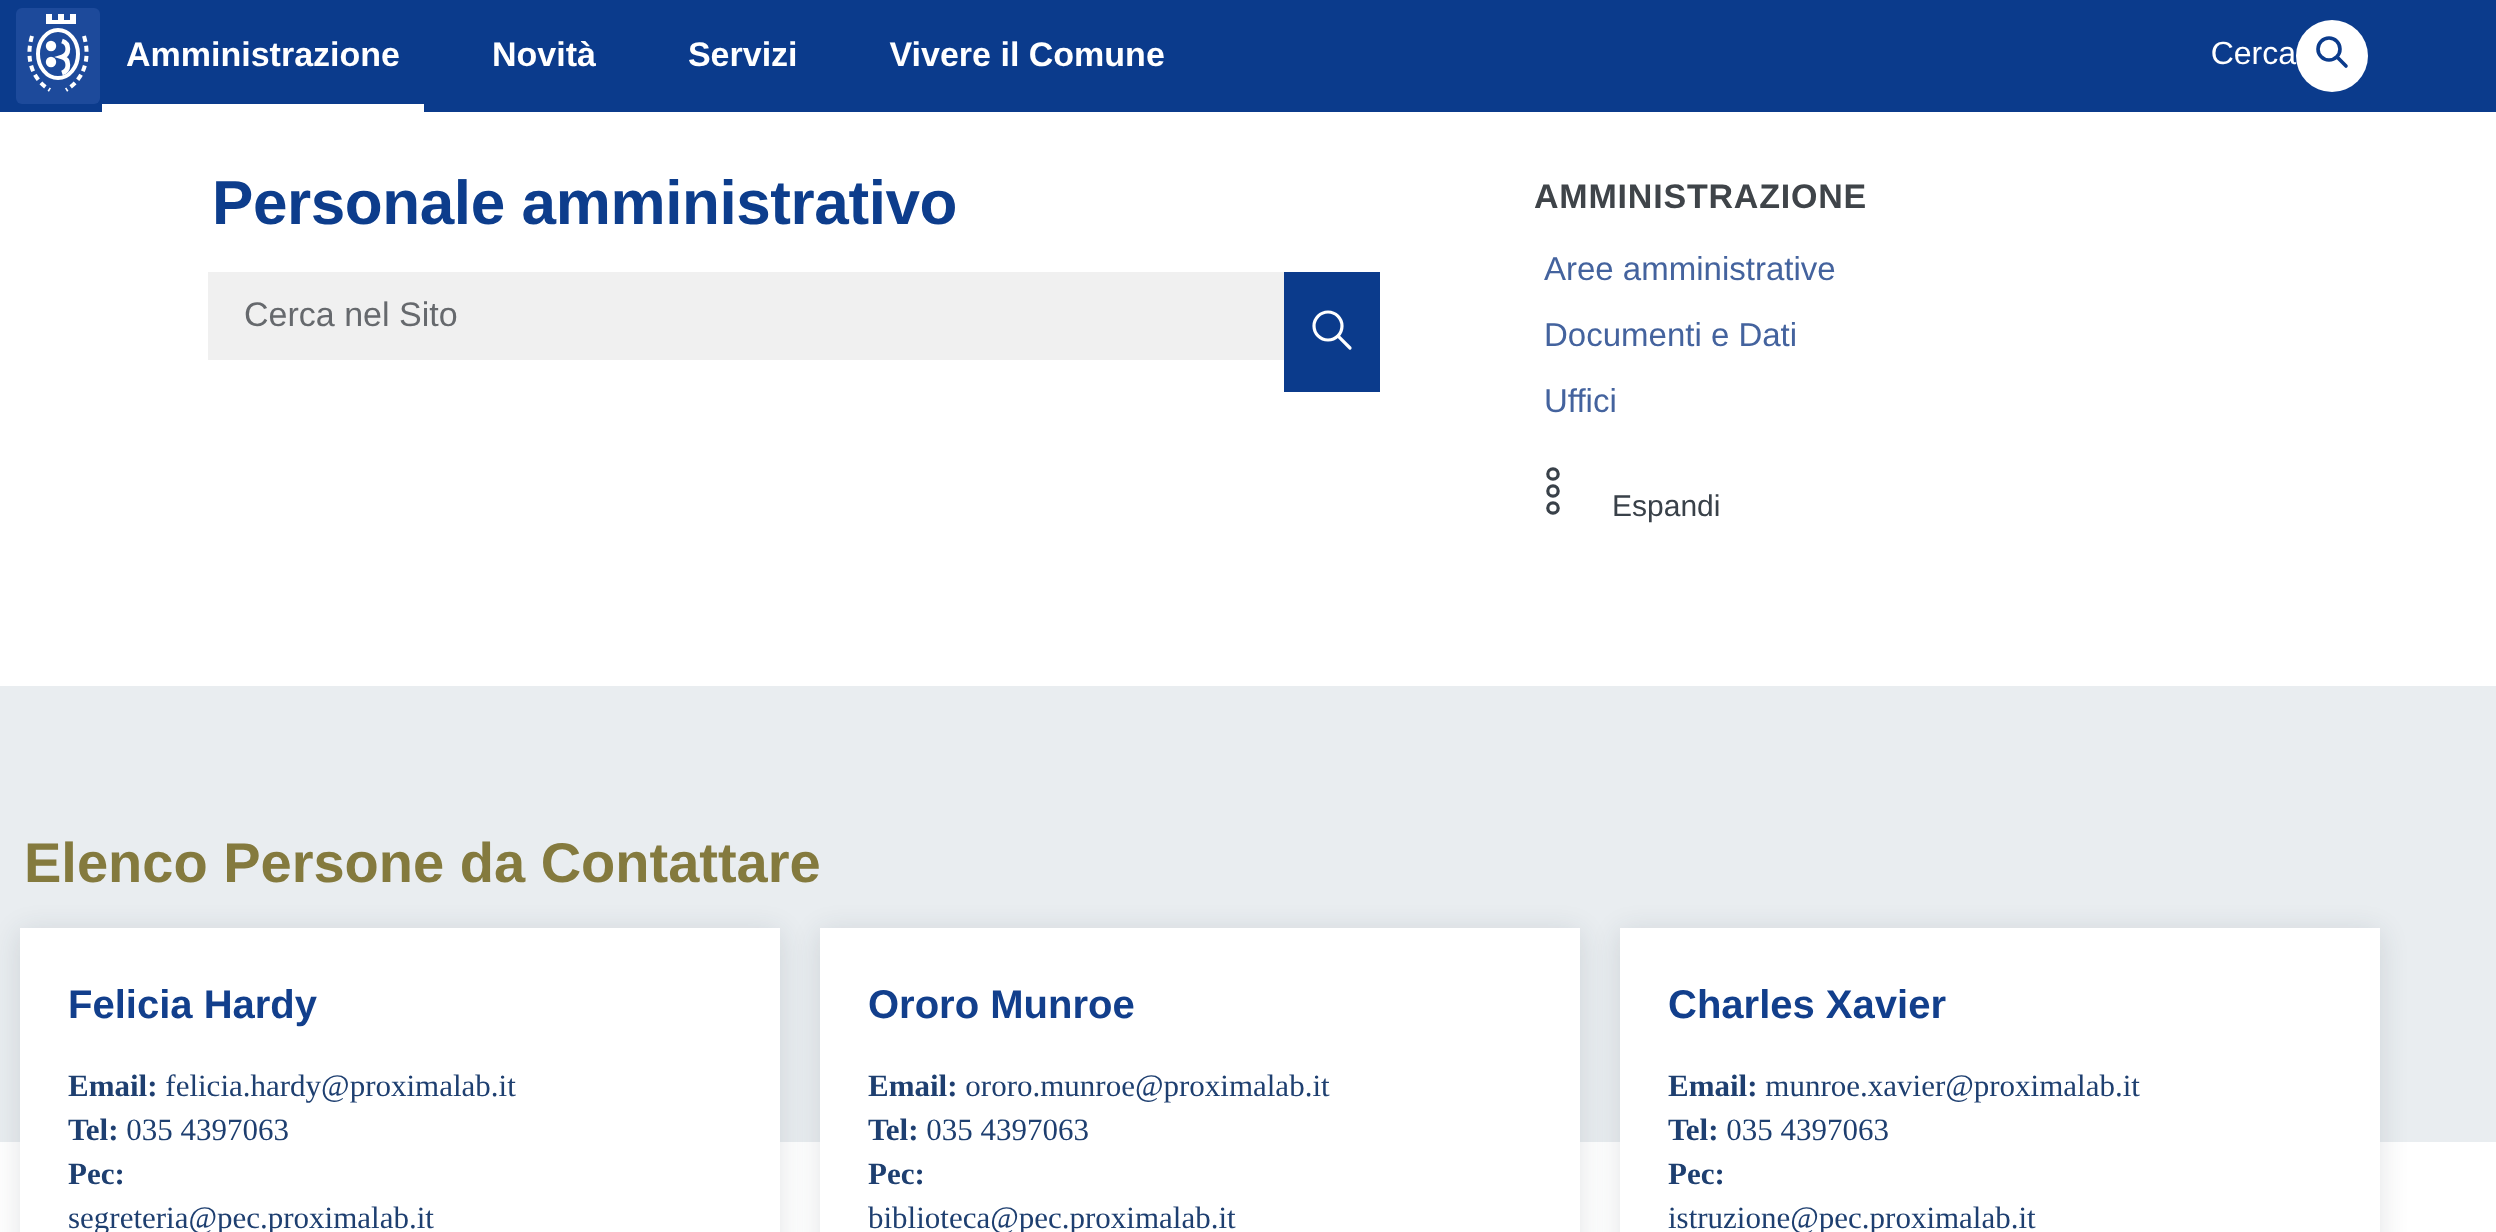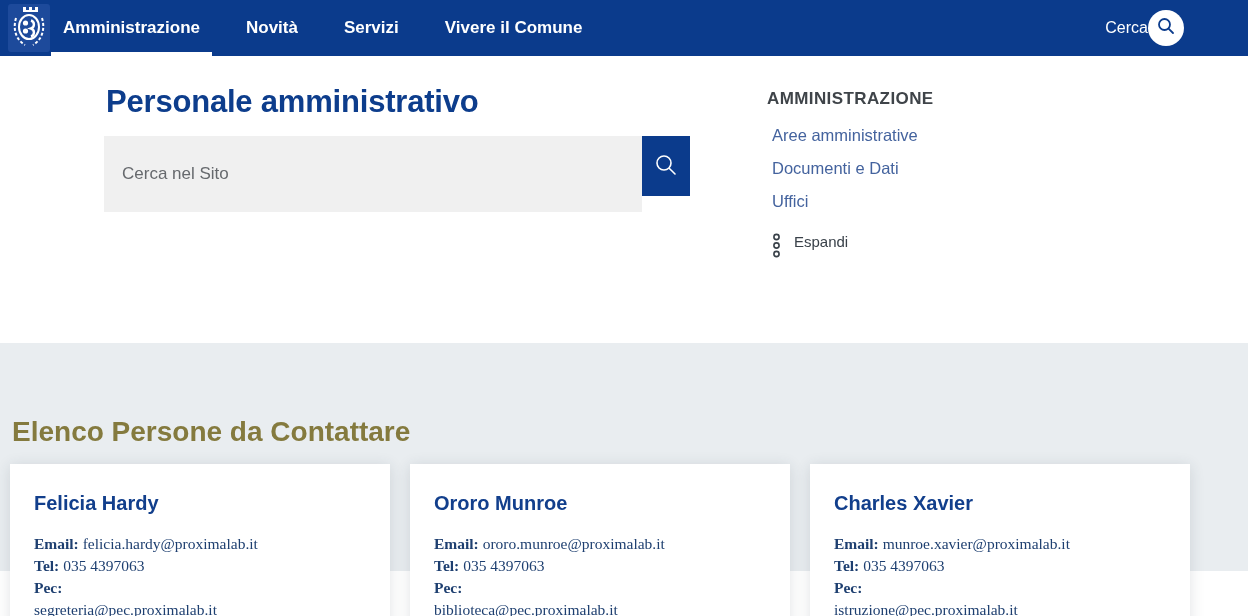--- a/index.html
+++ b/index.html
@@ -71,21 +71,21 @@
     font-weight: 700;
     color: #0d3d8c;
     letter-spacing: -0.2px;
   }
   .hero-subtitle {
     margin: 0 0 26px 2px;
     font-size: 17px;
     color: #51565b;
   }
   .searchbar {
-    width: 586px; height: 76px;
+    width: 586px; height: 44px;
     display: flex;
     margin-top: 16px;
   }
   .searchbar input {
     flex: 1;
     border: 0; outline: none;
     background: #f0f0f0;
     padding: 0 18px;
     font-size: 17px;
     font-family: "Liberation Sans", "DejaVu Sans", sans-serif;
@@ -116,21 +116,21 @@
   .side-link {
     display: block;
     margin: 0 0 14px 5px;
     font-size: 16.5px;
     color: #44639e;
     text-decoration: none;
     cursor: pointer;
   }
   .expand-btn {
     margin: 22px 0 0 5px;
-    display: flex; align-items: flex-start; gap: 13px;
+    display: flex; align-items: flex-end; gap: 25px;
     background: none; border: 0; padding: 0;
     font-size: 15px;
     color: #394149;
     font-family: "Liberation Sans", "DejaVu Sans", sans-serif;
     cursor: pointer;
   }
 
   
   .contacts-section {
     height: 228px;

